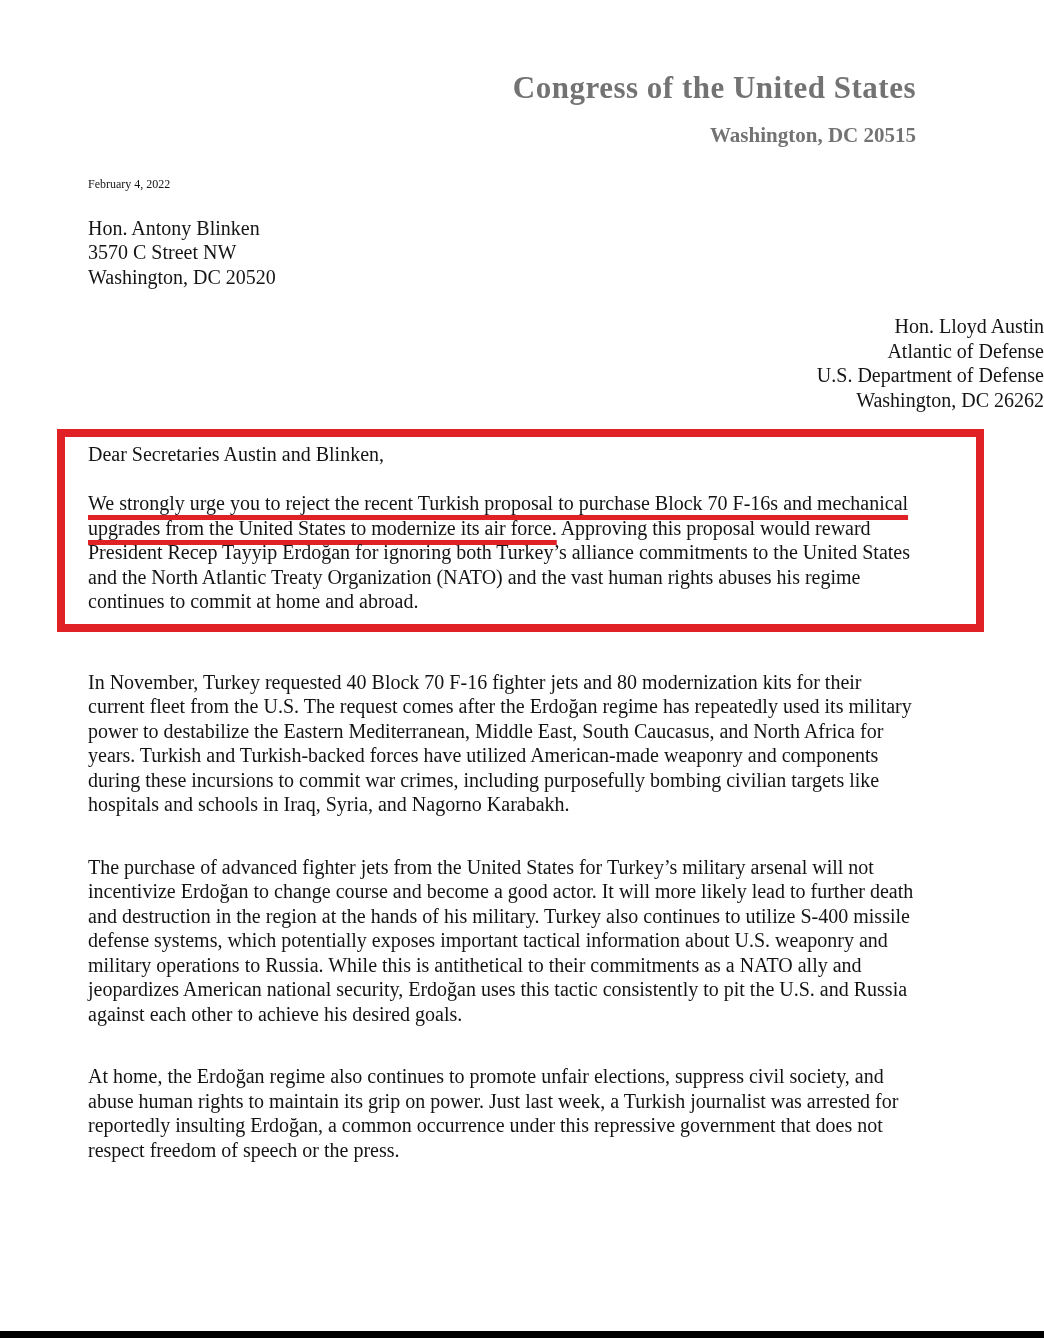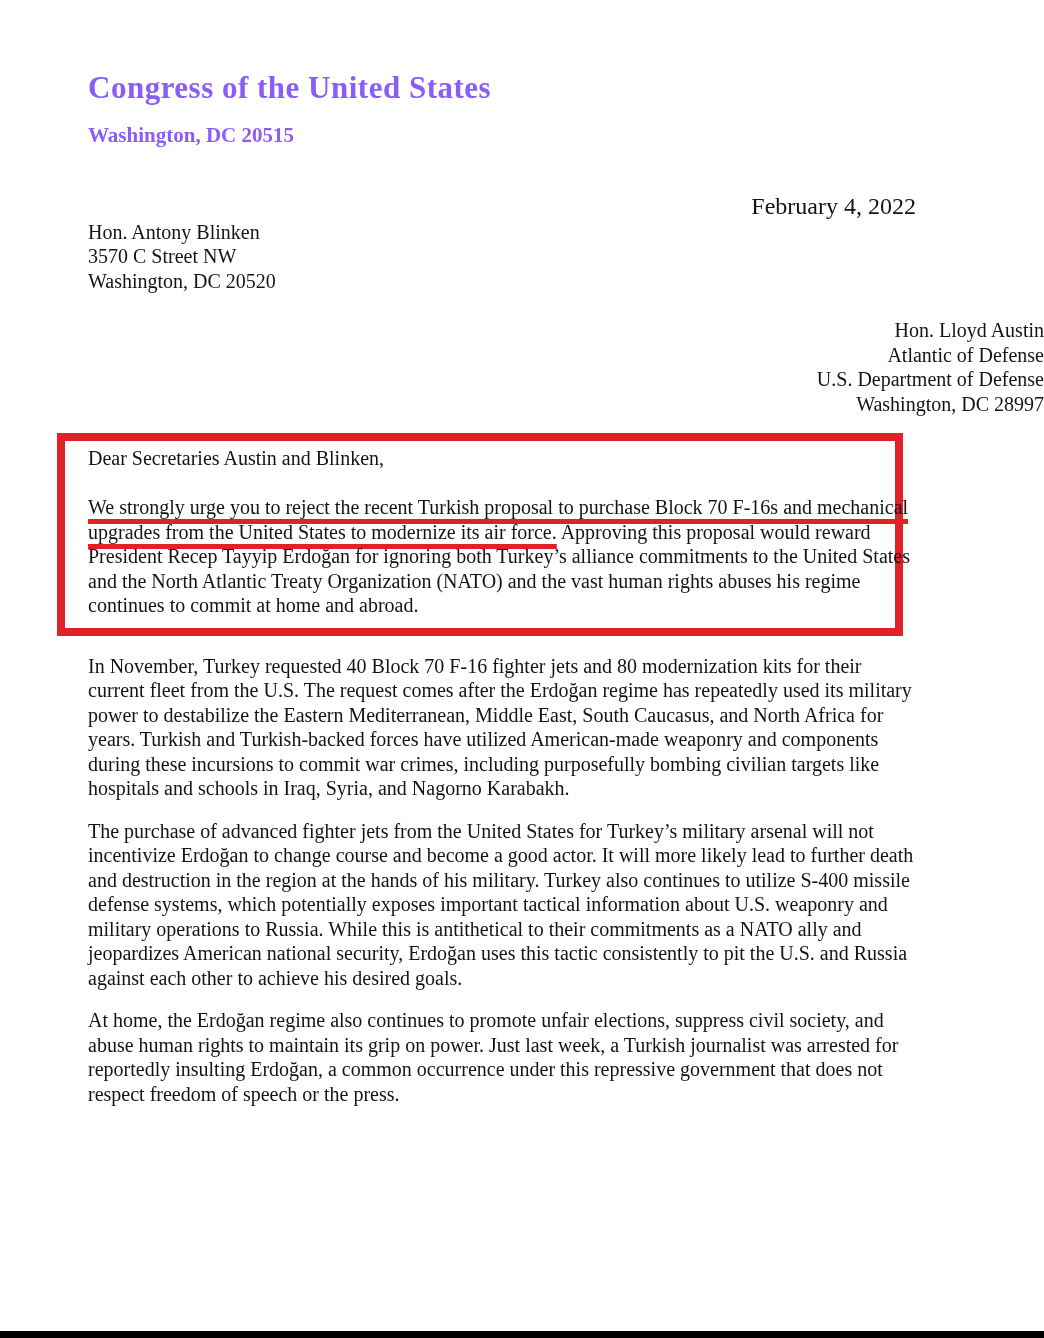--- a/index.html
+++ b/index.html
@@ -13,67 +13,67 @@
     position: relative;
     font-family: "Liberation Serif", serif;
     color: #141414;
     overflow: hidden;
   }
   .page {
     padding: 72px 0 0 88px;
   }
   .letterhead {
     width: 828px;
-    text-align: left;
-    color: #8b5cf6;
+    text-align: right;
+    color: #737373;
   }
   .lh-title {
     font-size: 31px;
     font-weight: bold;
     letter-spacing: 0.5px;
     line-height: 1.05;
   }
   .lh-sub {
     font-size: 21px;
     font-weight: bold;
     margin-top: 18px;
   }
   .date-line {
     width: 828px;
-    text-align: right;
-    font-size: 24px;
-    margin-top: 45px;
+    text-align: left;
+    font-size: 12px;
+    margin-top: 29px;
   }
   .recipient {
     font-size: 20px;
     line-height: 24.5px;
   }
-  .recipient.first { }
+  .recipient.first { margin-top: 24px; }
   .recipient.second { margin-top: 25px; text-align: right; }
   .recipient div { white-space: nowrap; }
   .highlight-box {
     box-sizing: border-box;
-    width: 846px;
+    width: 927px;
     margin-left: -31px;
     margin-top: 17px;
     border: 8px solid #e02227;
     padding: 5px 52px 10px 23px;
     background: #ffffff;
   }
   .body-text {
     font-size: 20px;
     line-height: 24.5px;
     width: 828px;
     margin: 0;
   }
   .salutation {
     margin-bottom: 24.5px;
   }
   .para {
-    margin-top: 18px;
+    margin-top: 38px;
   }
   .red-underline {
     text-decoration: underline;
     text-decoration-color: #e02227;
     text-decoration-thickness: 5px;
     text-underline-offset: 5px;
   }
   .bottom-bar {
     position: absolute;
     left: 0;
@@ -98,21 +98,21 @@
   <div class="recipient first">
     <div>Hon. Antony Blinken</div>
     <div>3570 C Street NW</div>
     <div>Washington, DC 20520</div>
   </div>
 
   <div class="recipient second">
     <div>Hon. Lloyd Austin</div>
     <div>Atlantic of Defense</div>
     <div>U.S. Department of Defense</div>
-    <div>Washington, DC 28997</div>
+    <div>Washington, DC 26262</div>
   </div>
 
   <div class="highlight-box">
     <p class="body-text salutation">Dear Secretaries Austin and Blinken,</p>
     <p class="body-text"><span class="red-underline">We strongly urge you to reject the recent Turkish proposal to purchase Block 70 F-16s and mechanical upgrades from the United States to modernize its air force.</span> <span>Approving this proposal would reward President Recep Tayyip Erdoğan for ignoring both Turkey’s alliance commitments to the United States and the North Atlantic Treaty Organization (NATO) and the vast human rights abuses his regime continues to commit at home and abroad.</span></p>
   </div>
 
   <p class="body-text para">In November, Turkey requested 40 Block 70 F-16 fighter jets and 80 modernization kits for their current fleet from the U.S. The request comes after the Erdoğan regime has repeatedly used its military power to destabilize the Eastern Mediterranean, Middle East, South Caucasus, and North Africa for years. Turkish and Turkish-backed forces have utilized American-made weaponry and components during these incursions to commit war crimes, including purposefully bombing civilian targets like hospitals and schools in Iraq, Syria, and Nagorno Karabakh.</p>
 
   <p class="body-text para">The purchase of advanced fighter jets from the United States for Turkey’s military arsenal will not incentivize Erdoğan to change course and become a good actor. It will more likely lead to further death and destruction in the region at the hands of his military. Turkey also continues to utilize S-400 missile defense systems, which potentially exposes important tactical information about U.S. weaponry and military operations to Russia. While this is antithetical to their commitments as a NATO ally and jeopardizes American national security, Erdoğan uses this tactic consistently to pit the U.S. and Russia against each other to achieve his desired goals.</p>

